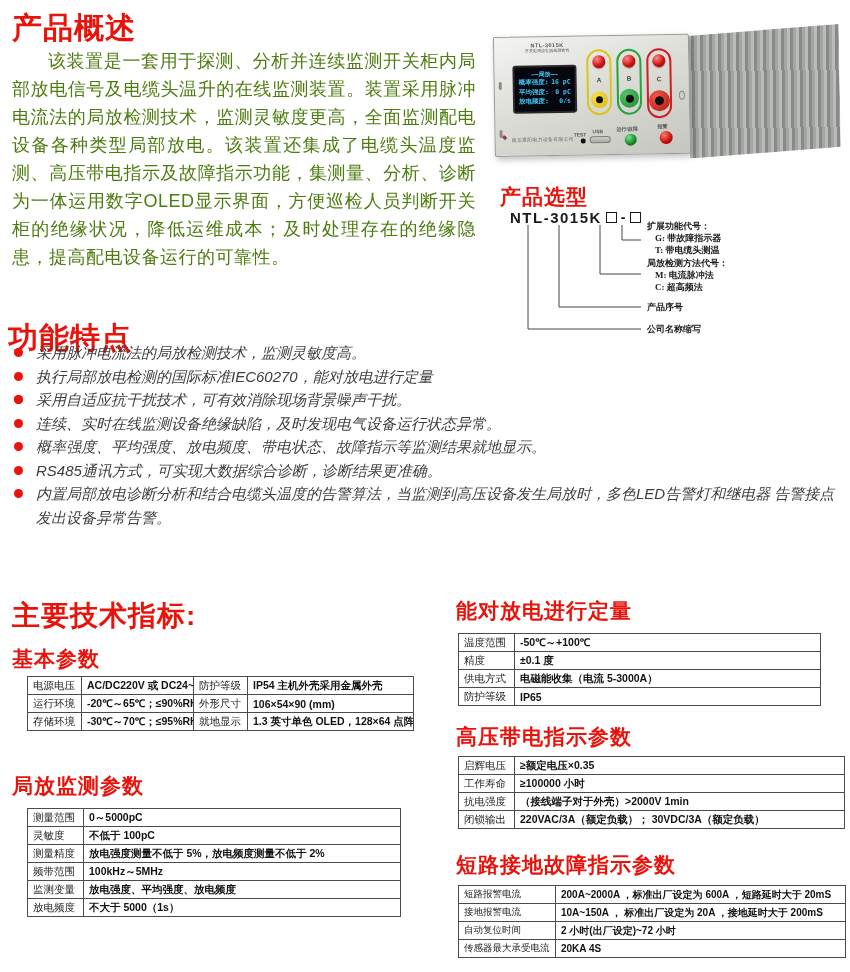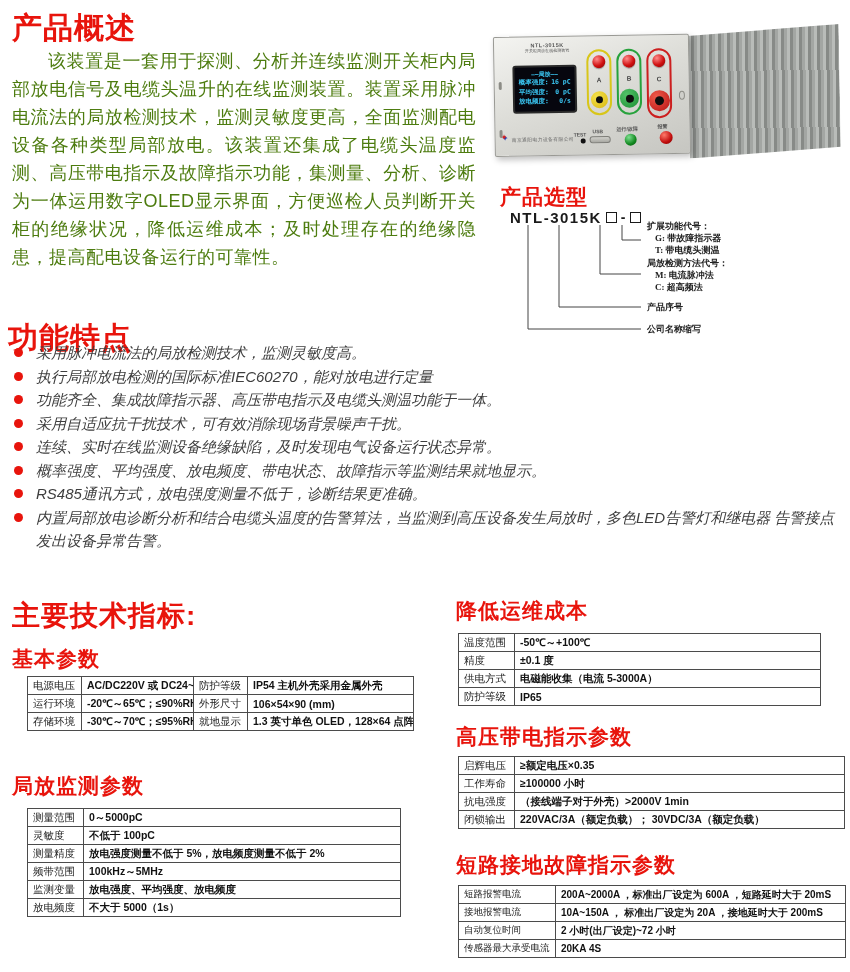--- a/index.html
+++ b/index.html
@@ -188,25 +188,25 @@
     </div>
     <div class="sel-label" style="left:152px; top:113px;">
       <span>公司名称缩写</span>
     </div>
   </div>
 
   <div class="abs h-red h1" style="left:8px; top:318px;">功能特点</div>
   <ul class="abs features-list" style="left:12px; top:341px;font-style:italic;">
     <li><span class="dot"></span><span>采用脉冲电流法的局放检测技术，监测灵敏度高。</span></li>
     <li><span class="dot"></span><span>执行局部放电检测的国际标准IEC60270，能对放电进行定量</span></li>
-    <li><span class="dot"></span><span>功能齐全、集成故障指示器、高压带电指示及电缆头测温功能于一体。</span></li>
+    <li><span class="dot"></span></li>
     <li><span class="dot"></span><span>采用自适应抗干扰技术，可有效消除现场背景噪声干扰。</span></li>
     <li><span class="dot"></span><span>连续、实时在线监测设备绝缘缺陷，及时发现电气设备运行状态异常。</span></li>
     <li><span class="dot"></span><span>概率强度、平均强度、放电频度、带电状态、故障指示等监测结果就地显示。</span></li>
-    <li><span class="dot"></span><span>RS485通讯方式，放电强度测量不低于，诊断结果更准确。</span></li>
+    <li><span class="dot"></span><span>RS485通讯方式，可实现大数据综合诊断，诊断结果更准确。</span></li>
     <li><span class="dot"></span><span>内置局部放电诊断分析和结合电缆头温度的告警算法，当监测到高压设备发生局放时，多色LED告警灯和继电器 告警接点发出设备异常告警。</span></li>
   </ul>
 
   <div class="abs h-red" style="left:12px; top:597px; font-size:28px; letter-spacing:1px;">主要技术指标:</div>
 
   <div class="abs h-red h2" style="left:12px; top:645px;">基本参数</div>
   <table class="abs spec" style="left:27px; top:676px; width:386px;">
     <colgroup>
         <col style="width:54px">
         <col style="width:112px">
@@ -262,21 +262,21 @@
           <td class="lbl">监测变量</td>
           <td class="val">放电强度、平均强度、放电频度</td>
         </tr>
     <tr>
           <td class="lbl">放电频度</td>
           <td class="val">不大于 5000（1s）</td>
         </tr>
   </tbody>
     </table>
 
-  <div class="abs h-red h2" style="left:456px; top:597px;">降低运维成本</div>
+  <div class="abs h-red h2" style="left:456px; top:597px;">能对放电进行定量</div>
   <table class="abs spec" style="left:458px; top:633px; width:362px;">
     <colgroup>
         <col style="width:56px">
         <col style="width:306px">
       </colgroup>
     <tbody>
         <tr>
           <td class="lbl">温度范围</td>
           <td class="val">-50℃～+100℃</td>
         </tr>

